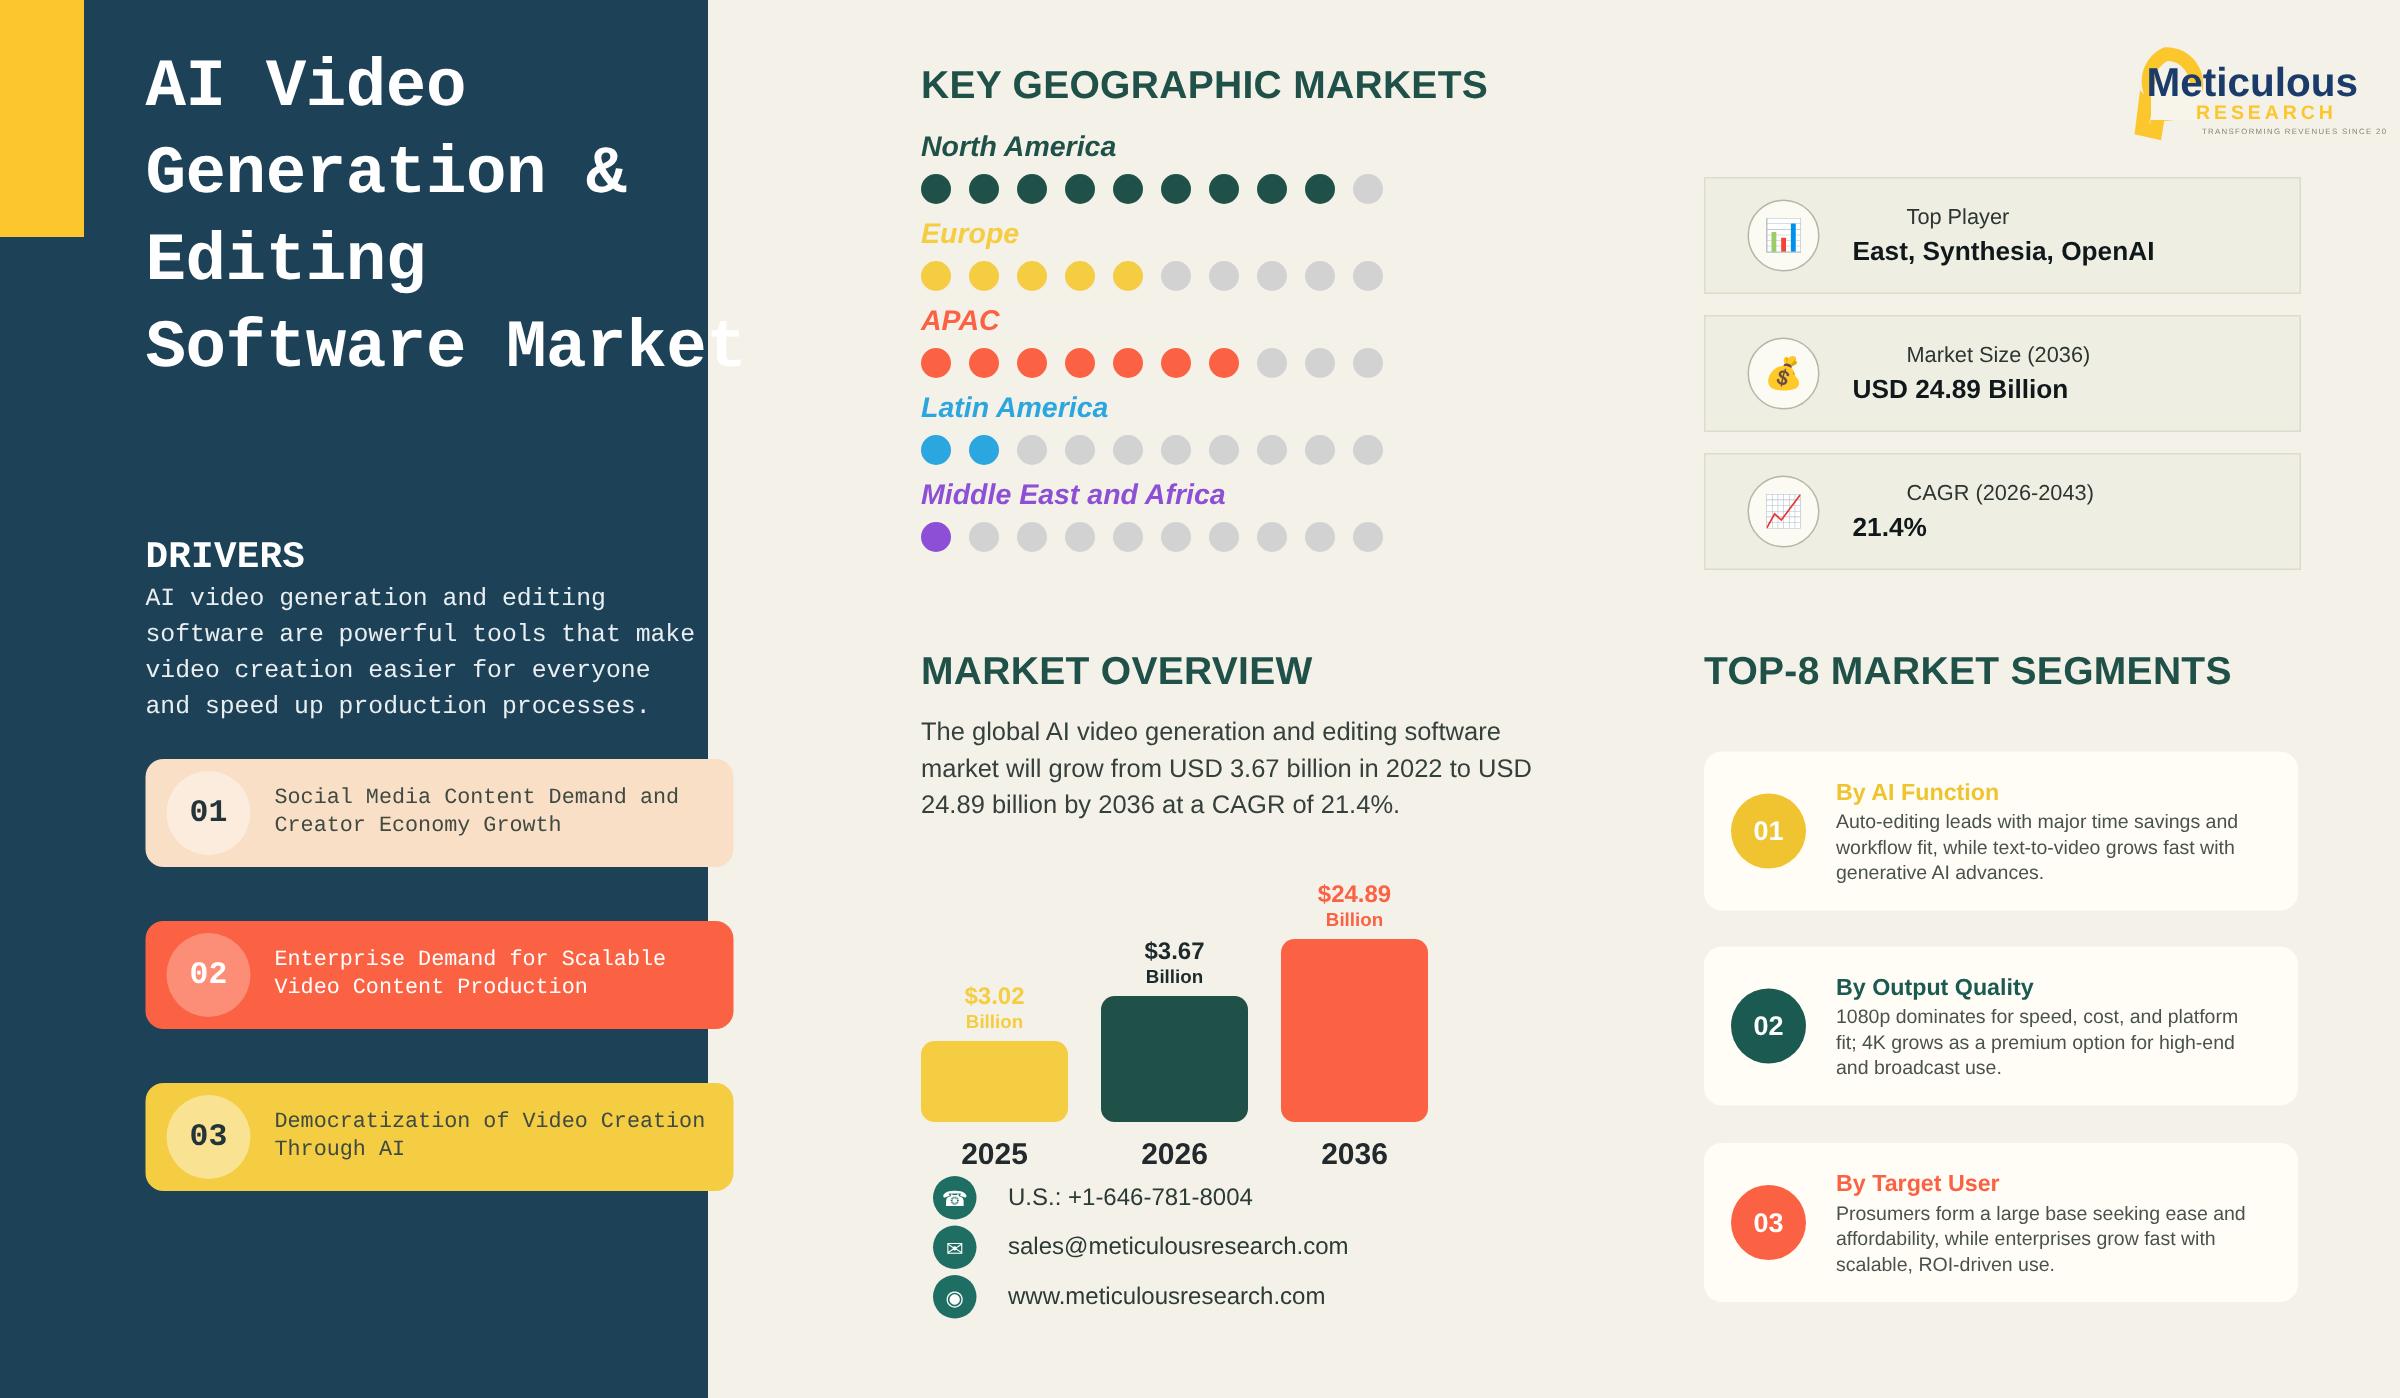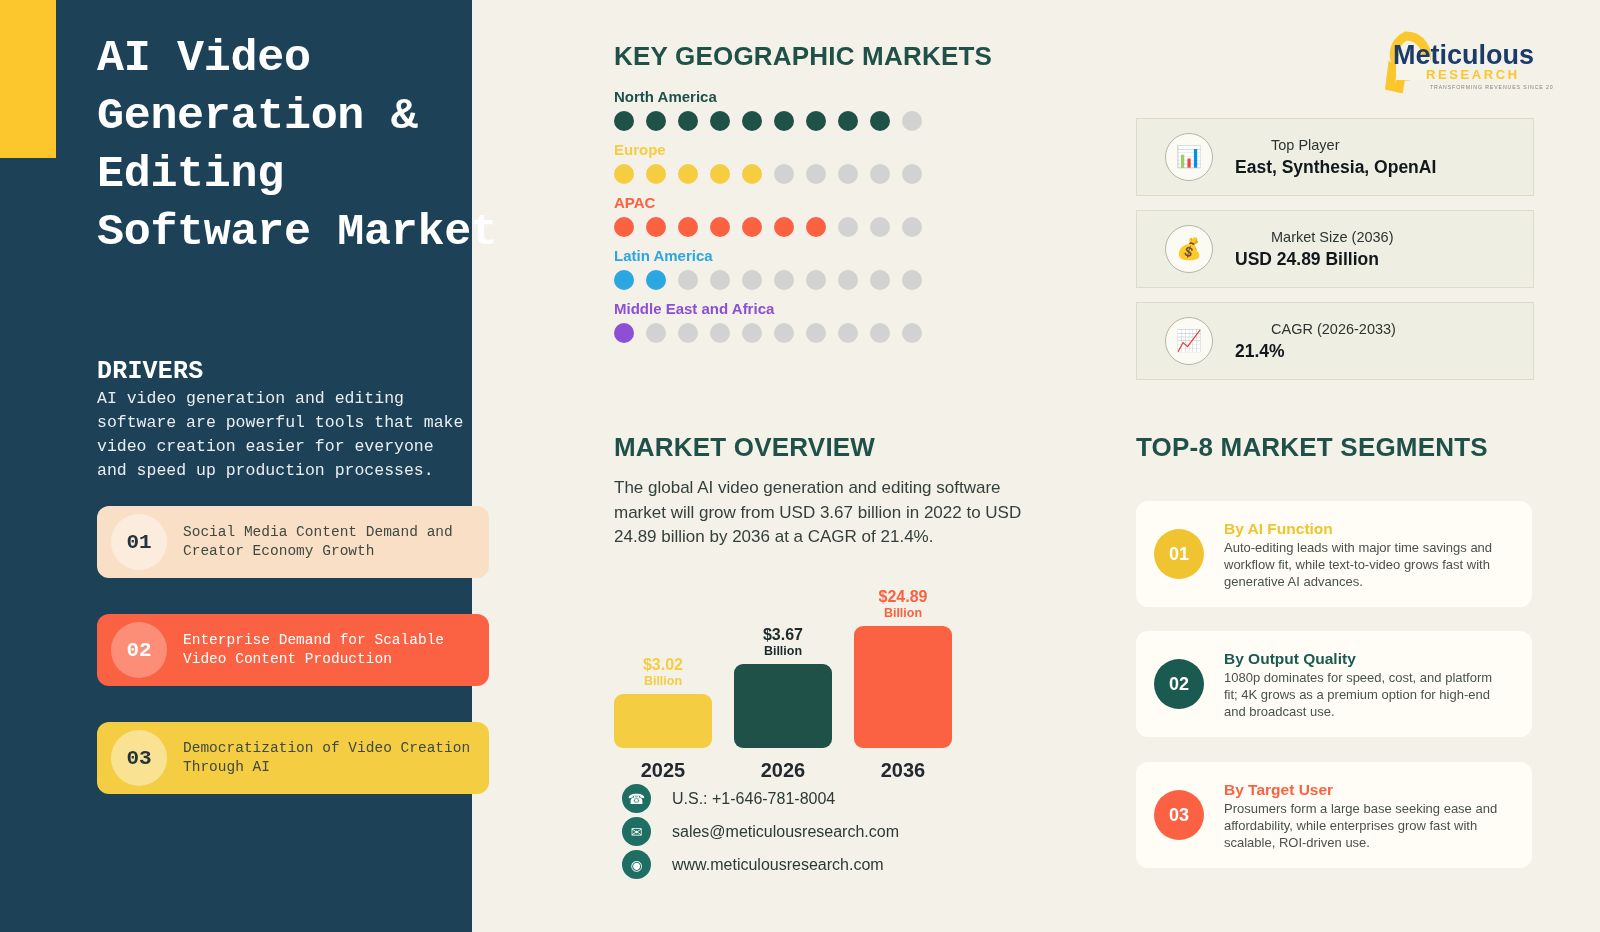--- a/index.html
+++ b/index.html
@@ -117,23 +117,24 @@
   #overview-head { left: 614px; top: 432px; }
   #segments-head { left: 1136px; top: 432px; }
 
   .geo-rows {
     position: absolute;
     left: 614px;
     top: 88px;
   }
   .geo-row { margin-bottom: 10px; }
   .geo-label {
-    font-size: 15px;
+    font-size: 19px;
     font-weight: bold;
     margin-bottom: 6px;
+    font-style: italic;
   }
   .dot-line { display: flex; gap: 12px; }
   .dot {
     width: 20px;
     height: 20px;
     border-radius: 50%;
     background: #d2d2d2;
   }
 
   .overview-text {
@@ -215,21 +216,21 @@
   }
   .contact-text {
     margin-left: 21px;
     font-size: 16px;
     color: #2a3a34;
   }
 
   
   .logo {
     position: absolute;
-    left: 1378px;
+    left: 1416px;
     top: 22px;
     width: 175px;
     height: 72px;
   }
 
   .stat-card {
     position: absolute;
     left: 1136px;
     width: 396px;
     height: 76px;
@@ -453,21 +454,21 @@
   <div class="stat-card" id="stat-2">
     <div class="stat-icon">💰</div>
     <div class="stat-body">
       <div class="stat-label">Market Size (2036)</div>
       <div class="stat-value">USD 24.89 Billion</div>
     </div>
   </div>
   <div class="stat-card" id="stat-3">
     <div class="stat-icon">📈</div>
     <div class="stat-body">
-      <div class="stat-label">CAGR (2026-2033)</div>
+      <div class="stat-label">CAGR (2026-2043)</div>
       <div class="stat-value">21.4%</div>
     </div>
   </div>
 
   <div class="section-head" id="segments-head">TOP-8 MARKET SEGMENTS</div>
 
   <div class="seg-card" id="seg-1">
     <div class="seg-badge" style="background: rgb(240, 195, 48);">01</div>
     <div class="seg-body">
       <div class="seg-title" style="color: rgb(240, 195, 48);">By AI Function</div>

